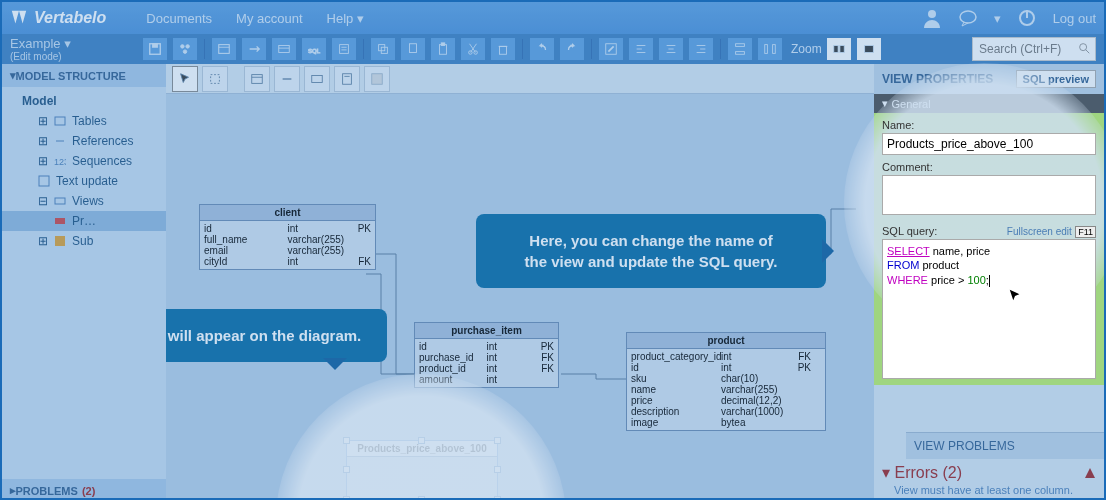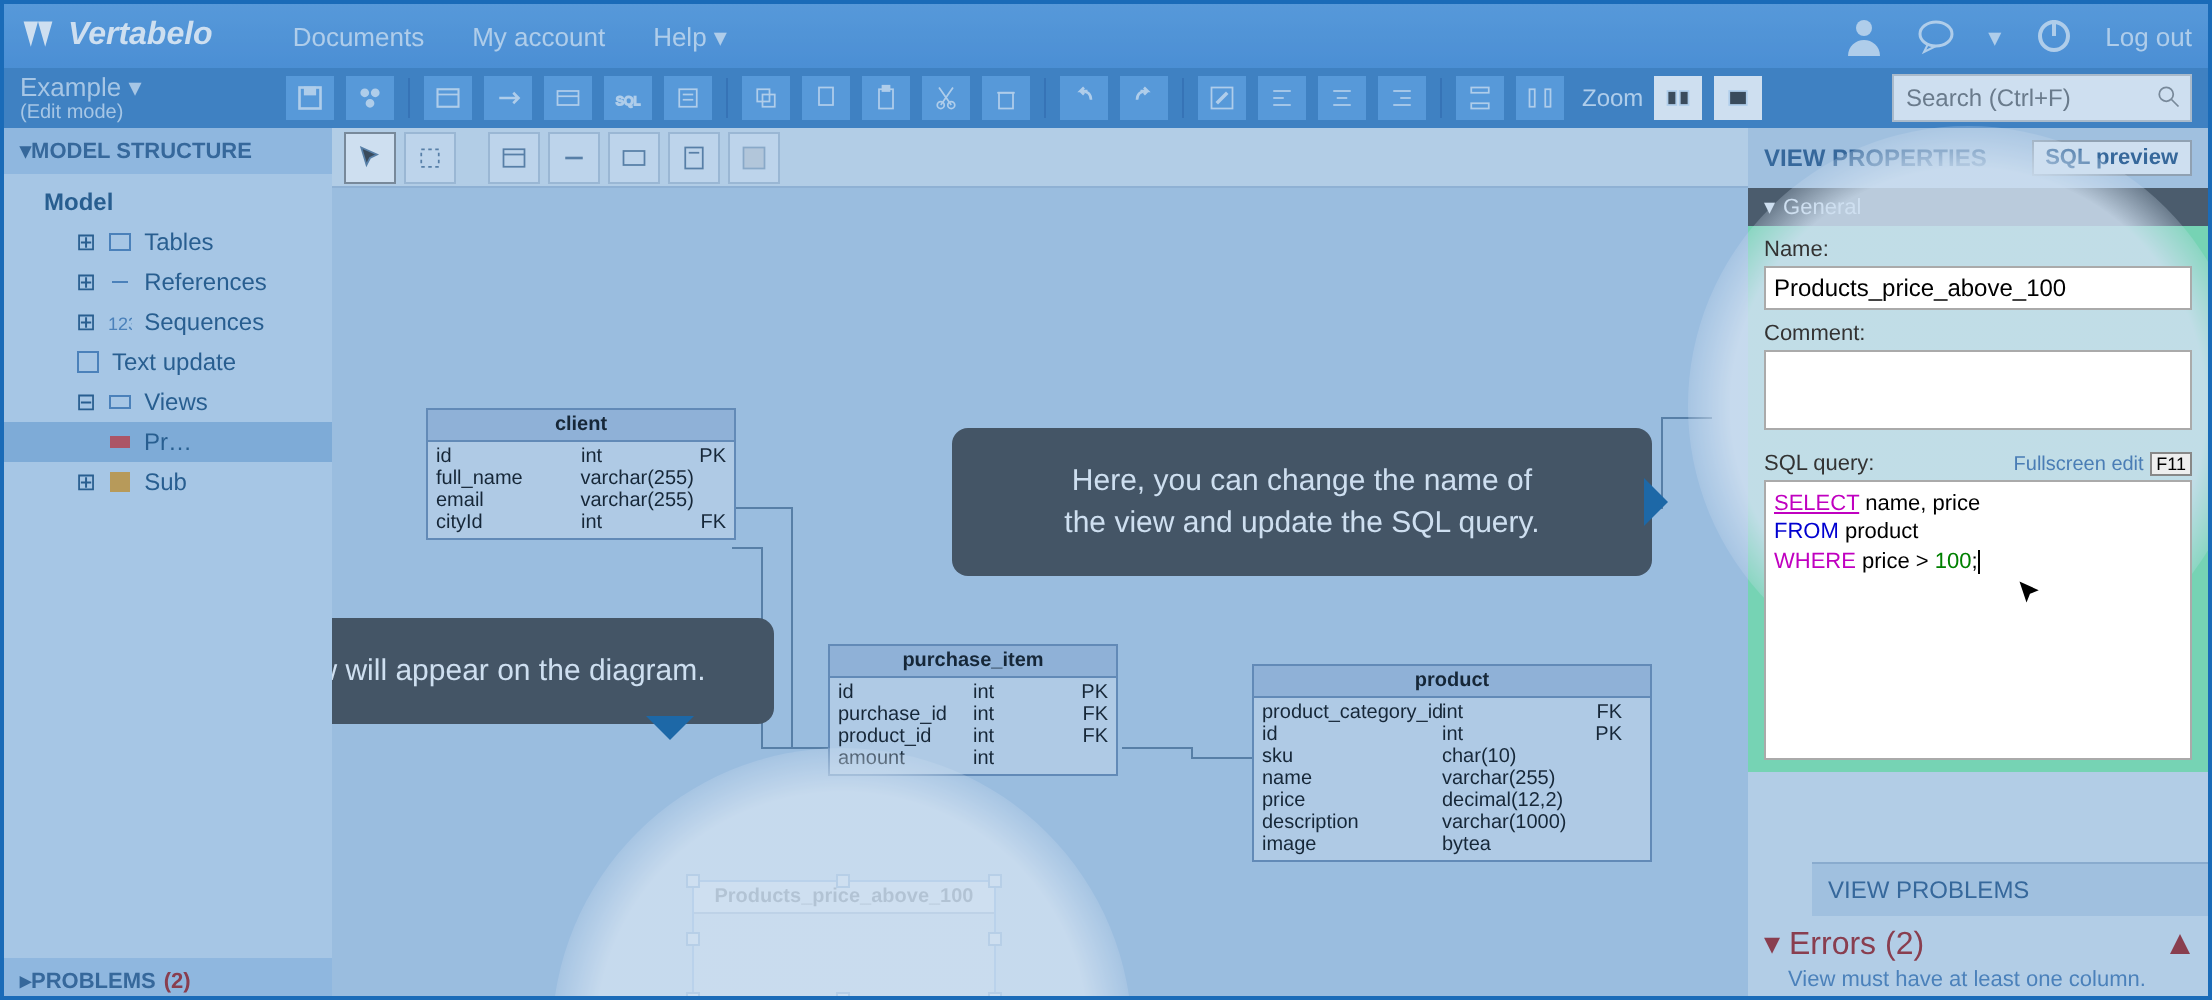--- a/index.html
+++ b/index.html
@@ -12,21 +12,21 @@
 .topbar-right { margin-left: auto; display: flex; align-items: center; gap: 16px; }
 .usericon, .chaticon, .powericon { width: 20px; height: 20px; fill: #d4e6f7; }
 .subbar { height: 30px; background: #3a7dc0; display: flex; align-items: center; padding: 0 8px; gap: 4px; }
 .doc-title { color: #c8ddf0; font-size: 13px; margin-right: 8px; min-width: 120px; }
 .doc-title small { display: block; font-size: 10px; }
 .tbtn { width: 26px; height: 24px; background: #5a9ee0; border: 1px solid #3a7dc0; display: flex; align-items: center; justify-content: center; cursor: pointer; }
 .tbtn svg { width: 14px; height: 14px; fill: #d4e6f7; stroke: #d4e6f7; }
 .sep { width: 1px; height: 20px; background: #2d6aaf; margin: 0 2px; }
 .zoom-label { color: #d4e6f7; font-size: 12px; margin-left: 4px; }
 .search-wrap { margin-left: auto; position: relative; }
-.search-input { width: 150px; height: 24px; border: 1px solid #ccc; padding: 0 24px 0 6px; font-size: 12px; }
+.search-input { width: 124px; height: 24px; border: 1px solid #ccc; padding: 0 24px 0 6px; font-size: 12px; }
 .search-btn { position: absolute; right: 2px; top: 2px; width: 20px; height: 20px; background: none; border: none; cursor: pointer; }
 .main { display: flex; height: 438px; position: relative; }
 .sidebar { width: 164px; background: #c8ddf0; display: flex; flex-direction: column; }
 .panel-hd { background: #a8c8e8; padding: 5px 8px; font-size: 11px; font-weight: bold; color: #2d5a8a; display: flex; align-items: center; cursor: pointer; }
 .tree { padding: 4px 0; font-size: 12px; color: #1a4d7a; }
 .tree-item { padding: 3px 8px 3px 20px; display: flex; align-items: center; gap: 6px; cursor: pointer; }
 .tree-item.lvl2 { padding-left: 36px; }
 .tree-item.lvl3 { padding-left: 52px; }
 .tree-item.bold { font-weight: bold; }
 .tree-item.sel { background: #90b8dd; }
@@ -40,30 +40,30 @@
 .canvas-area { position: relative; width: 100%; height: calc(100% - 30px); }
 .entity { position: absolute; background: #d4e2f0; border: 1px solid #6a8ab0; font-size: 10px; }
 .entity-hd { background: #a8c0dd; text-align: center; padding: 2px; font-weight: bold; border-bottom: 1px solid #6a8ab0; }
 .entity-body { padding: 2px 4px; }
 .erow { display: flex; }
 .erow .c1 { width: 90px; } .erow .c2 { width: 70px; } .erow .c3 { width: 20px; text-align: right; }
 .view-entity { position: absolute; background: #d4e2f0; border: 1.5px solid #4a90d9; font-size: 10px; }
 .view-entity .entity-hd { background: #fff; }
 .handle { position: absolute; width: 7px; height: 7px; background: #fff; border: 1px solid #2a6ab0; }
 .conn { position: absolute; stroke: #5a7a9a; fill: none; stroke-width: 1; }
-.callout { position: absolute; background: #404040; color: #fff; padding: 16px 8px; border-radius: 8px; font-size: 15px; text-align: center; line-height: 1.4; }
+.callout { position: absolute; background: #0369a1; color: #fff; padding: 16px 8px; border-radius: 8px; font-size: 15px; text-align: center; line-height: 1.4; font-weight: bold; }
 .callout::after { content: ''; position: absolute; border: 12px solid transparent; }
 .callout.c1::after { bottom: -20px; right: 40px; border-top-color: #0a5a9a; }
 .callout.c2::after { right: -20px; top: 50%; border-left-color: #0a5a9a; transform: translateY(-50%); }
 .spotlight { position: absolute; border-radius: 50%; box-shadow: 0 0 0 9999px rgba(100,150,200,0.0); background: radial-gradient(circle, rgba(255,255,255,0.85) 60%, rgba(255,255,255,0) 75%); pointer-events: none; }
 .right-panel { width: 230px; background: #d8e6f2; display: flex; flex-direction: column; font-size: 12px; }
 .rp-hd { background: #c0d4e8; padding: 6px 8px; font-weight: bold; color: #2d5a8a; display: flex; align-items: center; justify-content: space-between; }
 .sql-prev { background: #fff; border: 1px solid #aaa; padding: 2px 6px; font-size: 11px; cursor: pointer; }
 .rp-section-hd { background: #4a4a4a; color: #fff; padding: 3px 8px; font-size: 11px; display: flex; align-items: center; gap: 4px; }
-.rp-body { padding: 6px 8px; background: #86efac; }
+.rp-body { padding: 6px 8px; background: #bef264; }
 .rp-label { color: #333; font-size: 11px; margin-bottom: 2px; }
 .rp-input { width: 100%; border: 1px solid #aaa; padding: 3px 4px; font-size: 12px; margin-bottom: 6px; background: #fff; }
 .rp-textarea { width: 100%; height: 40px; border: 1px solid #aaa; font-size: 12px; background: #fff; resize: none; }
 .sql-head { display: flex; align-items: baseline; justify-content: space-between; margin-top: 6px; }
 .sql-link { color: #4a7db5; font-size: 10px; cursor: pointer; }
 .f11 { border: 1px solid #888; padding: 0 2px; font-size: 9px; background: #eee; }
 .sql-box { background: #fff; border: 1px solid #aaa; padding: 4px; font-family: monospace; font-size: 11px; line-height: 1.3; min-height: 140px; position: relative; }
 .kw-sel { color: #c000c0; text-decoration: underline; } .kw-from { color: #0000d0; } .kw-where { color: #c000c0; } .num { color: #008000; }
 .cursor-line { display: inline-block; border-right: 1px solid #000; height: 12px; vertical-align: middle; }
 .cursor-arrow { position: absolute; width: 14px; height: 14px; }
@@ -364,21 +364,21 @@
     </div>
     <div class="canvas-area">
 
       <svg class="conn" style="left:0;top:0;width:100%;height:100%;position:absolute">
         <path d="M200 160 L230 160 L230 280 L250 280"></path>
         <path d="M395 280 L430 280 L430 285 L460 285"></path>
         <path d="M655 160 L665 160 L665 115 L690 115"></path>
         <path d="M200 180 L215 180 L215 280 L248 280"></path>
       </svg>
 
-      <div class="entity" style="left:47px;top:110px;width:155px">
+      <div class="entity" style="left:33px;top:110px;width:177px">
         <div class="entity-hd">client</div>
         <div class="entity-body" id="ent-client">
             <div class="erow">
               <span class="c1">id</span>
               <span class="c2">int</span>
               <span class="c3">PK</span>
             </div>
             <div class="erow">
               <span class="c1">full_name</span>
               <span class="c2">varchar(255)</span>

